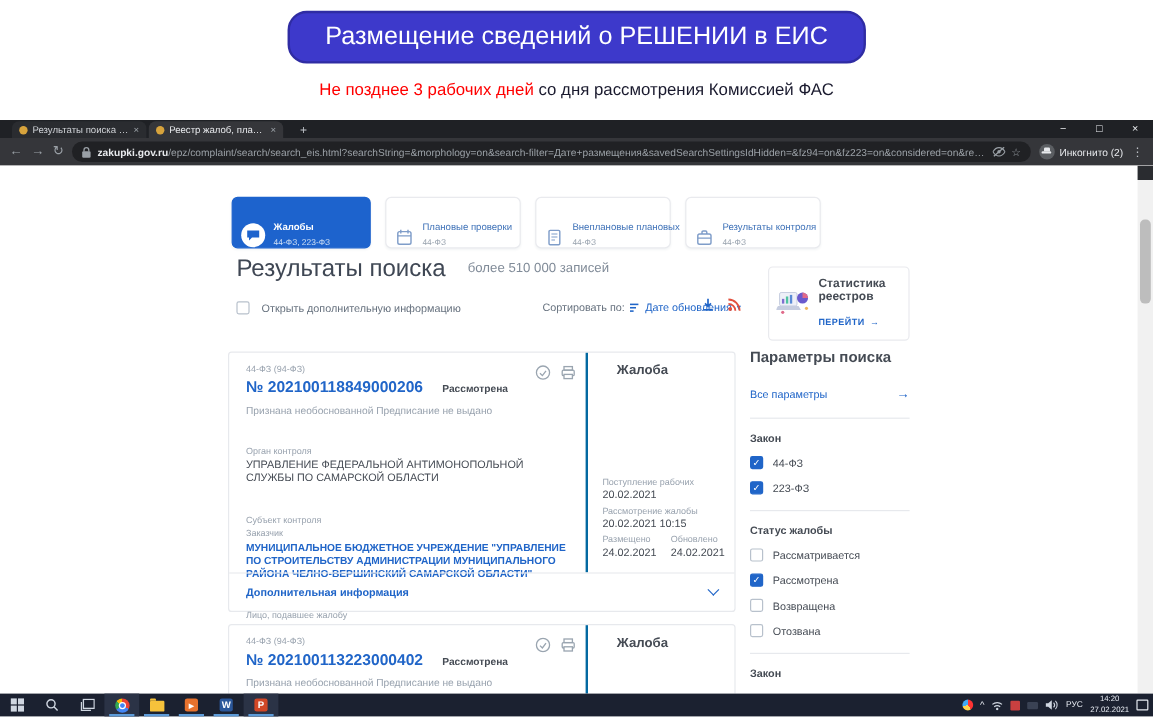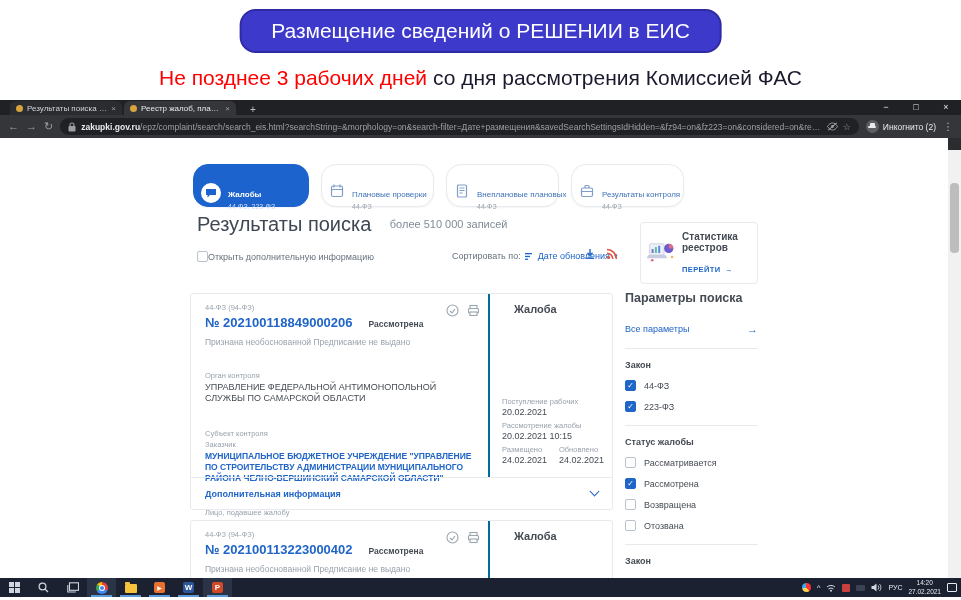--- a/index.html
+++ b/index.html
@@ -4,21 +4,21 @@
 <style>
   *{margin:0;padding:0;box-sizing:border-box}
   html,body{width:961px;height:600px;background:#fff;overflow:hidden;
     font-family:"Liberation Sans",sans-serif;}
   .root{position:relative;width:961px;height:600px;background:#fff;overflow:hidden}
 
   
   .title-pill{position:absolute;top:9px;left:50%;transform:translateX(-50%);
     background:#3d39cb;border:2px solid #2f2ca3;border-radius:16px;color:#fff;
     font-size:21px;padding:8px 30px;white-space:nowrap}
-  .subtitle{position:absolute;top:66px;left:0;width:100%;text-align:center;font-size:21px;color:#1a1a2e}
+  .subtitle{position:absolute;top:66px;left:0;width:100%;text-align:center;font-size:14px;color:#1a1a2e}
   .subtitle .hl{color:#f00}
 
   
   .browser{position:absolute;top:100px;left:0;width:961px;height:478px;background:#fff}
   .tabbar{height:15px;background:#1f2125;display:flex;align-items:flex-end;color:#cfd2d6;font-size:8px}
   .tab{height:14px;display:flex;align-items:center;gap:4px;padding:0 6px;width:112px;border-radius:6px 6px 0 0}
   .tab.inactive{background:#2a2c30;margin-left:10px}
   .tab.active{background:#35363a;margin-left:2px;color:#e8eaed}
   .tab .fav{width:7px;height:7px;border-radius:50%;background:#d7a33c;flex:none}
   .tab .t-title{flex:1;overflow:hidden;white-space:nowrap;text-overflow:ellipsis}
@@ -42,36 +42,36 @@
   
   .vp{position:absolute;top:38px;left:0;width:961px;height:440px;background:#fff;overflow:hidden}
 
   
   .sb-track{position:absolute;top:0;right:0;width:13px;height:440px;background:#f1f1f1}
   .sb-dark{position:absolute;top:0;right:0;width:13px;height:12px;background:#2a2c30}
   .sb-thumb{position:absolute;top:45px;right:2px;width:9px;height:70px;background:#bdbdbd;border-radius:4px}
 
   
   .navrow{position:absolute;top:26px;left:193px;display:flex;gap:12px}
-  .ncard{width:113px;height:43px;background:#fff;border:1px solid #e9eaee;border-radius:15px;
-    box-shadow:0 1px 2px rgba(40,60,90,.06);display:flex;align-items:flex-start;gap:7px;padding:18px 7px}
+  .ncard{width:113px;height:43px;background:#fff;border:1px solid #e9eaee;border-radius:5px;
+    box-shadow:0 1px 2px rgba(40,60,90,.06);display:flex;align-items:flex-end;gap:7px;padding:0 7px}
   .ncard .nc-ic{flex:none}
   .ncard .nc-title{font-size:8px;color:#3f72b8;white-space:nowrap}
   .ncard .nc-sub{font-size:7px;color:#97a1ad;margin-top:2px}
   .ncard.active{background:#1d63cd;border-color:#1d63cd;width:116px}
   .ncard.active .nc-title{color:#fff;font-weight:bold}
   .ncard.active .nc-sub{color:#cfe0f5}
   .nc-circle{width:20px;height:20px;border-radius:50%;background:#fff;display:flex;align-items:center;justify-content:center}
 
   
   .h1row{position:absolute;top:75px;left:197px;white-space:nowrap}
   .h1{display:inline;font-size:20px;font-weight:400;color:#3f4754}
   .count{display:inline;font-size:11px;color:#808b98;margin-left:14px;vertical-align:3px}
 
-  .cbrow{position:absolute;top:113px;left:197px;display:flex;align-items:center;gap:0}
+  .cbrow{position:absolute;top:113px;left:197px;display:flex;align-items:center;gap:10px}
   .cb{width:11px;height:11px;border:1px solid #b8c1cc;border-radius:2px;background:#fff;flex:none;
       display:flex;align-items:center;justify-content:center;font-size:8px;color:#fff;line-height:1}
   .cb.on{background:#2065c8;border-color:#2065c8}
   .cb-label{font-size:9px;color:#66717e}
   .sortrow{position:absolute;top:113px;left:452px;display:flex;align-items:center;gap:4px;font-size:9px}
   .sort-label{color:#66717e}
   .sort-value{color:#2065c8}
   .sort-caret{color:#2065c8;font-size:7px}
   .dl-ic{position:absolute;top:110px;left:584px}
   .rss-ic{position:absolute;top:110px;left:606px}

